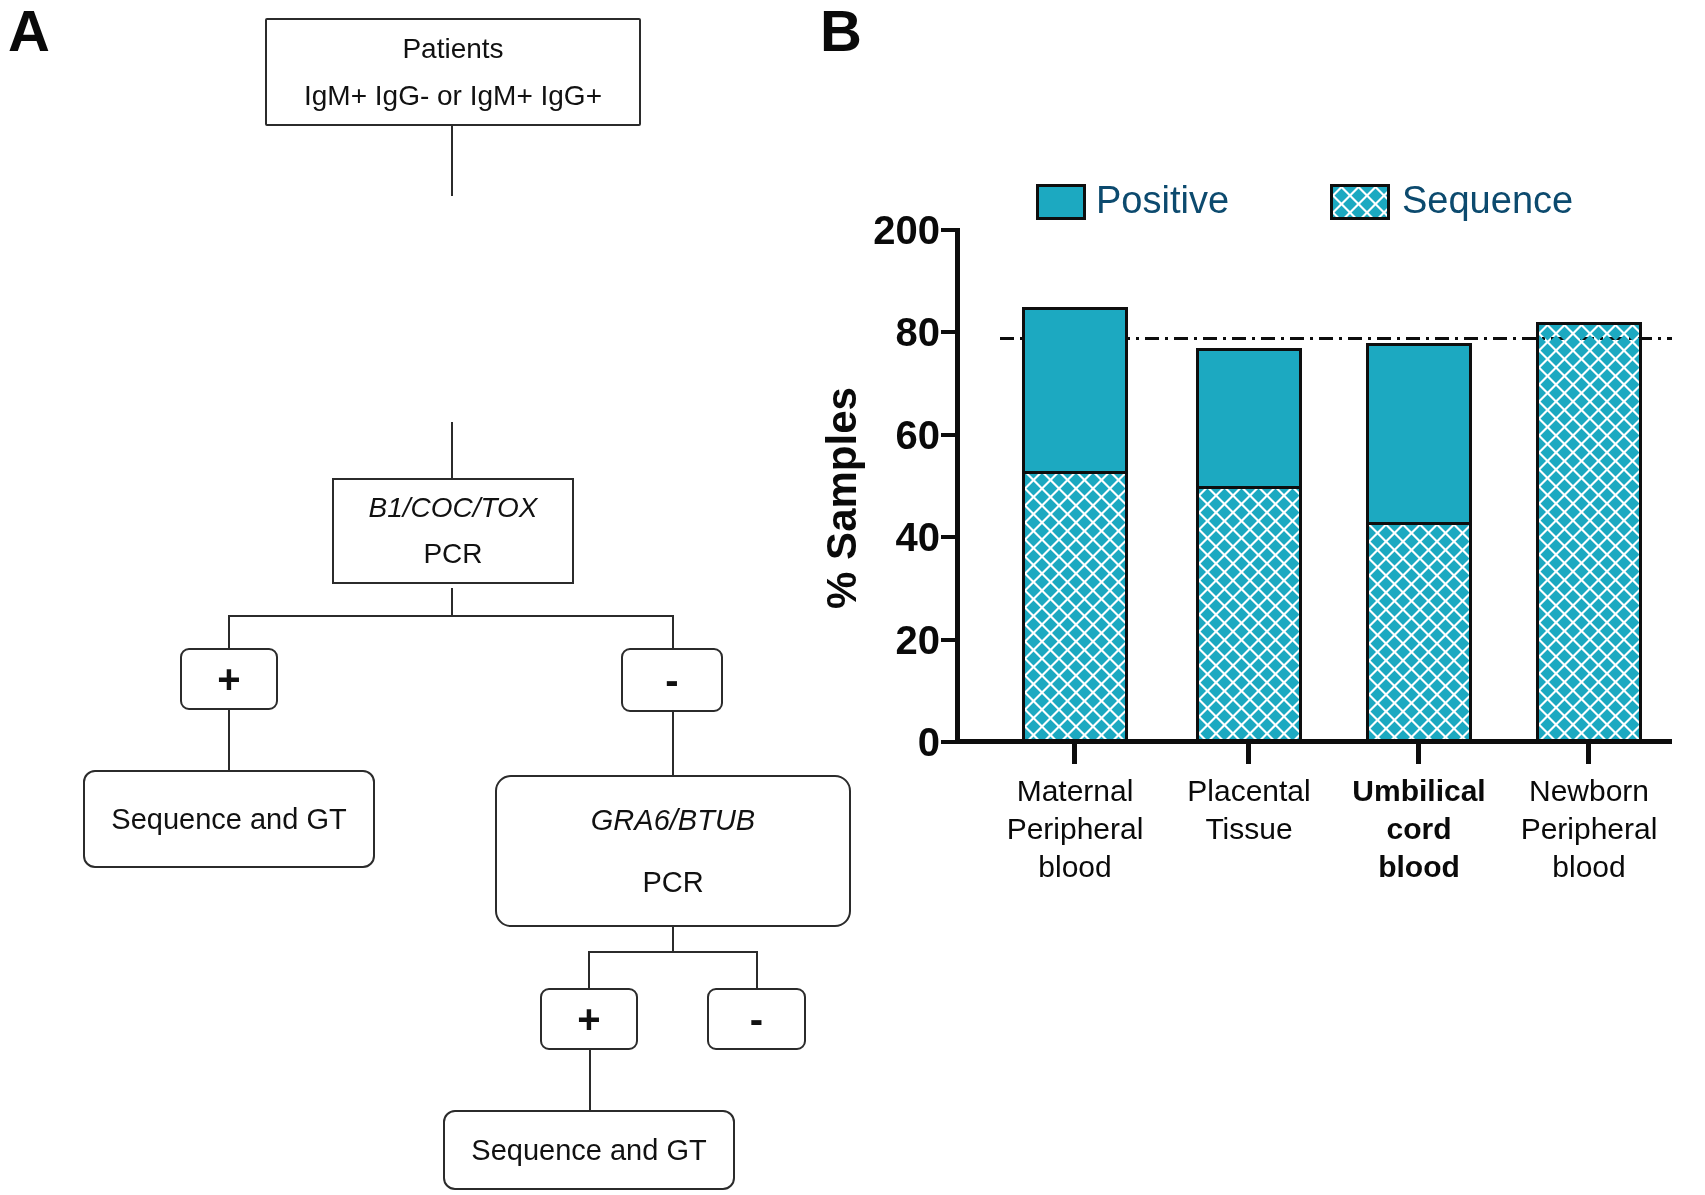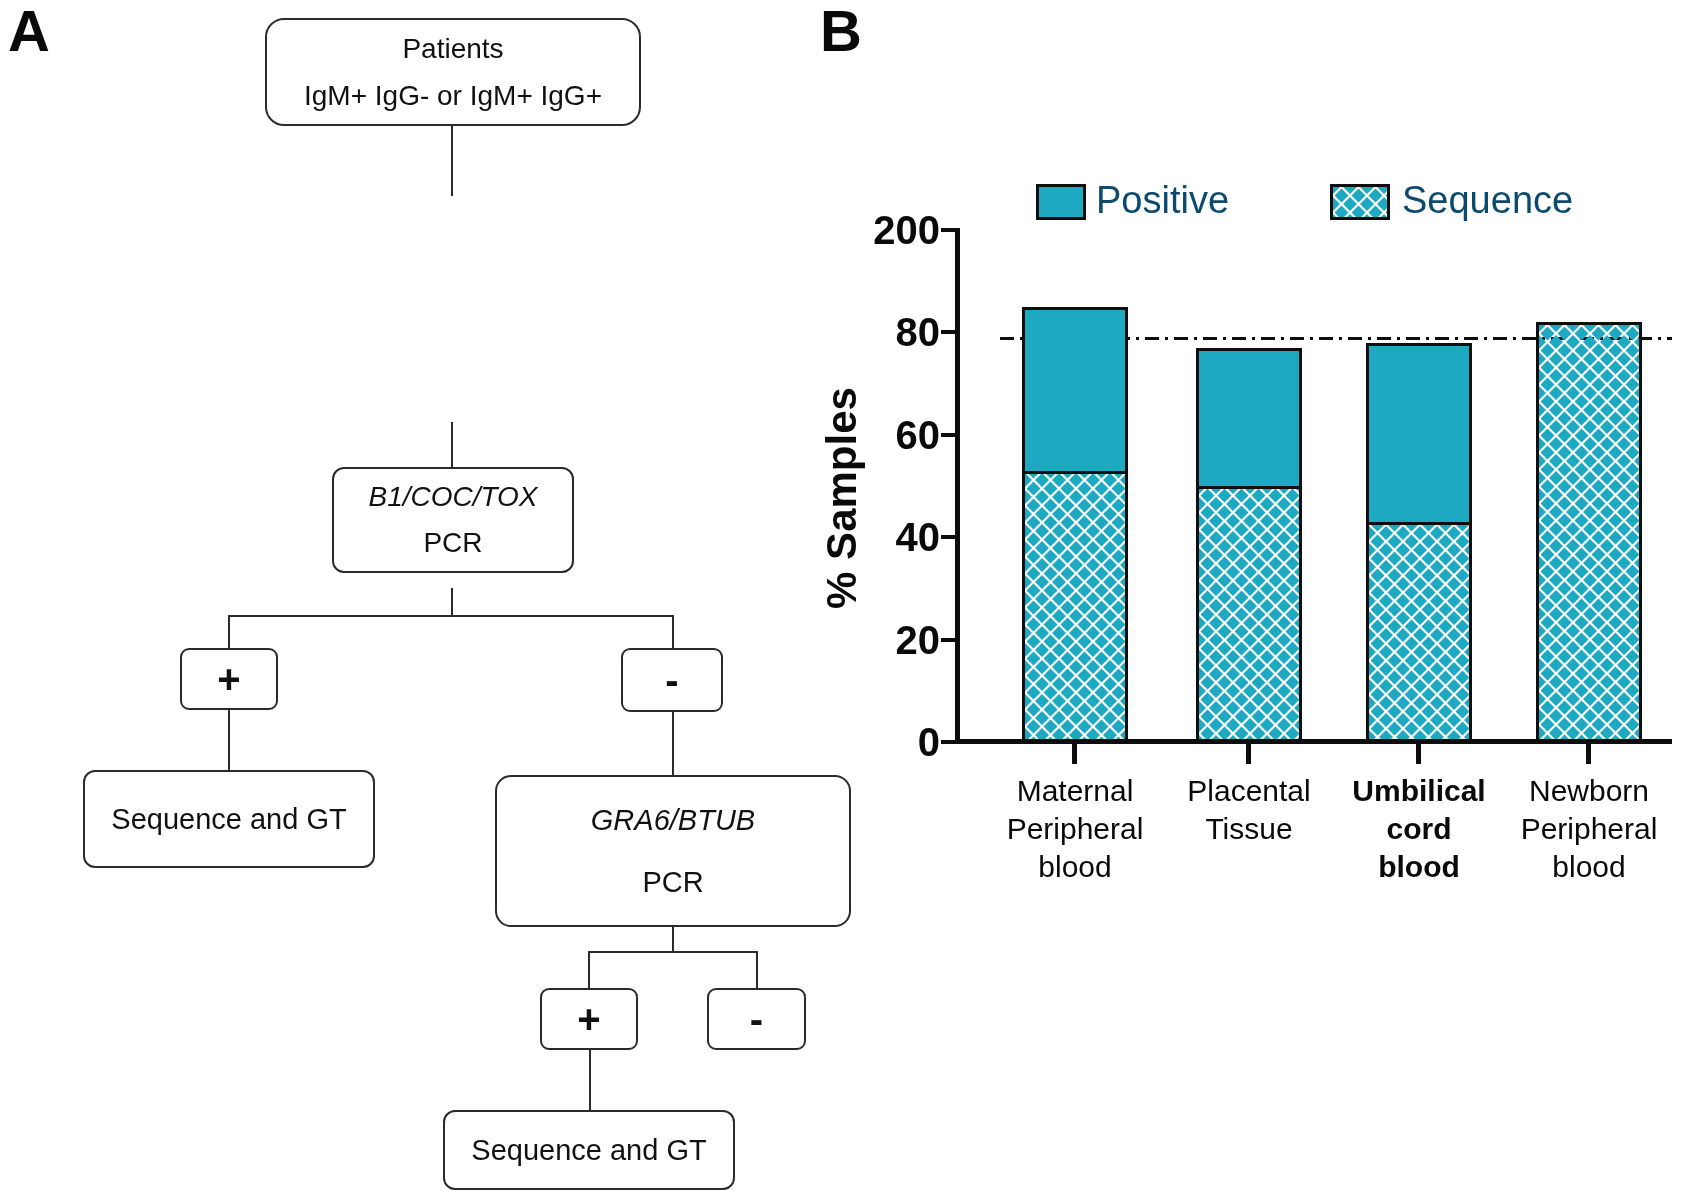--- a/index.html
+++ b/index.html
@@ -2,21 +2,21 @@
 <html><head>
 <meta charset="utf-8">
 <style>
   html,body { margin:0; padding:0; background:#ffffff; }
   .fig { position:relative; width:1705px; height:1195px; background:#fff;
          font-family:"Liberation Sans", sans-serif; color:#111; overflow:hidden; }
 
   .panel-label { position:absolute; font-weight:bold; font-size:58px; line-height:1; color:#0a0a0a; }
 
   
-  .box { position:absolute; border:2px solid #2b2b2b; border-radius:19px; background:#fff;
+  .box { position:absolute; border:2px solid #2b2b2b; border-radius:2px; background:#fff;
          display:flex; flex-direction:column; align-items:center; justify-content:center;
          text-align:center; box-sizing:border-box; }
   .vline, .hline { position:absolute; background:#2b2b2b; }
   .vline { width:2px; } .hline { height:2px; }
   .lines { white-space:pre-line; }
   .t-patients { font-size:28px; line-height:47px; }
   .t-dna { font-size:26px; line-height:44px; }
   .t-pcr { font-size:28px; line-height:46px; }
   .t-pcr2 { font-size:29px; line-height:62px; }
   .gene { font-style:italic; }
@@ -69,21 +69,21 @@
   <div class="box t-patients" style="left:265px; top:18px; width:376px; height:108px;">
     <div>Patients</div>
     <div>IgM+ IgG- or IgM+ IgG+</div>
   </div>
 
   <div class="vline" style="left:451px; top:126px; height:70px;"></div>
 
 
   <div class="vline" style="left:451px; top:422px; height:60px;"></div>
 
-  <div class="box t-pcr" style="left:332px; top:467px; width:242px; height:106px; border-radius:12px;">
+  <div class="box t-pcr" style="left:332px; top:478px; width:242px; height:106px; border-radius:0;">
     <div class="gene">B1/COC/TOX</div>
     <div>PCR</div>
   </div>
 
   <div class="vline" style="left:451px; top:588px; height:28px;"></div>
   <div class="hline" style="left:228px; top:615px; width:446px;"></div>
   <div class="vline" style="left:228px; top:615px; height:33px;"></div>
   <div class="vline" style="left:672px; top:615px; height:33px;"></div>
 
   <div class="box" style="left:180px; top:648px; width:98px; height:62px; border-radius:9px;">

